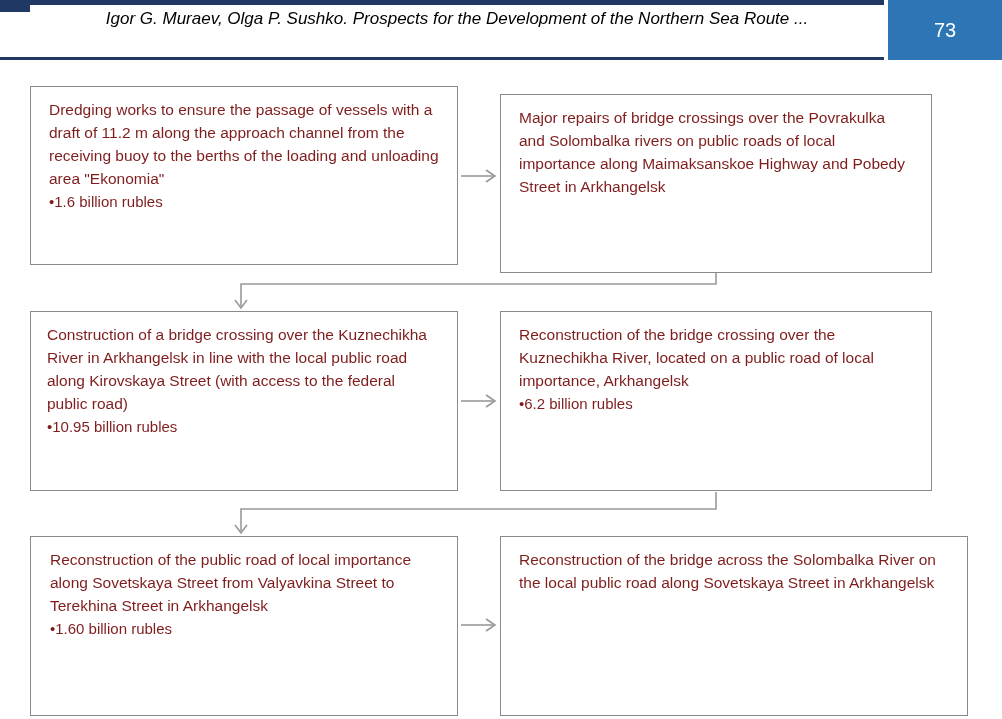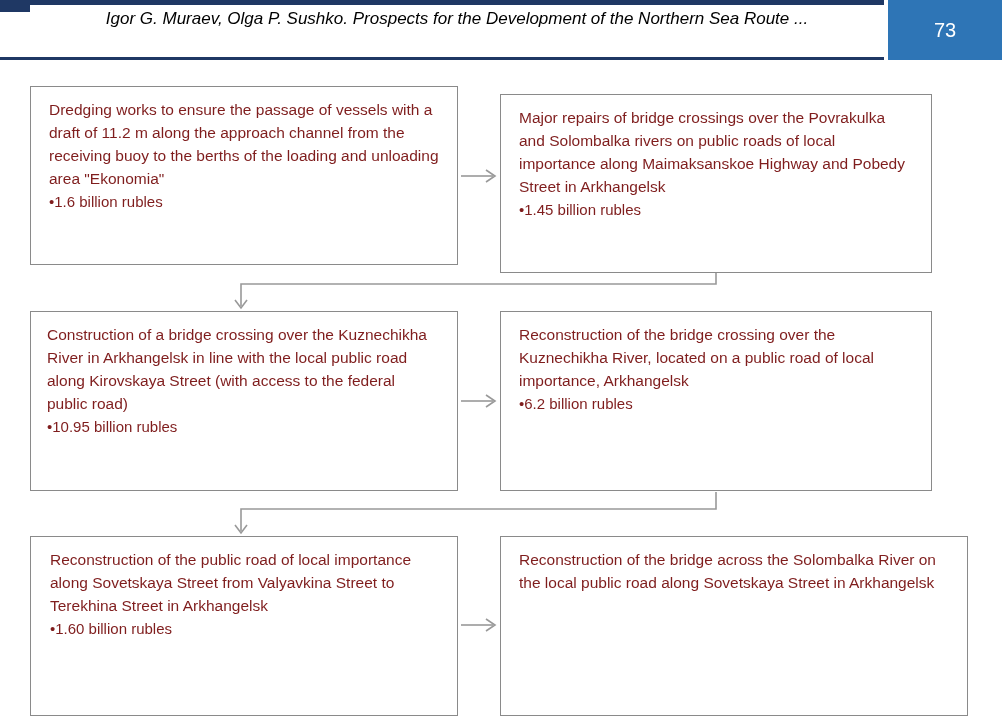--- a/index.html
+++ b/index.html
@@ -133,21 +133,20 @@
     </g>
   </svg>
 
   <div class="flow-box b0">
     <div>Dredging works to ensure the passage of vessels with a draft of 11.2 m along the approach channel from the receiving buoy to the berths of the loading and unloading area "Ekonomia"</div>
     <div class="cost">•1.6 billion rubles</div>
   </div>
 
   <div class="flow-box b1">
     <div>Major repairs of bridge crossings over the Povrakulka and Solombalka rivers on public roads of local importance along Maimaksanskoe Highway and Pobedy Street in Arkhangelsk</div>
-    <div class="cost">•1.45 billion rubles</div>
   </div>
 
   <div class="flow-box b2">
     <div>Construction of a bridge crossing over the Kuznechikha River in Arkhangelsk in line with the local public road along Kirovskaya Street (with access to the federal public road)</div>
     <div class="cost">•10.95 billion rubles</div>
   </div>
 
   <div class="flow-box b3">
     <div>Reconstruction of the bridge crossing over the Kuznechikha River, located on a public road of local importance, Arkhangelsk</div>
     <div class="cost">•6.2 billion rubles</div>

